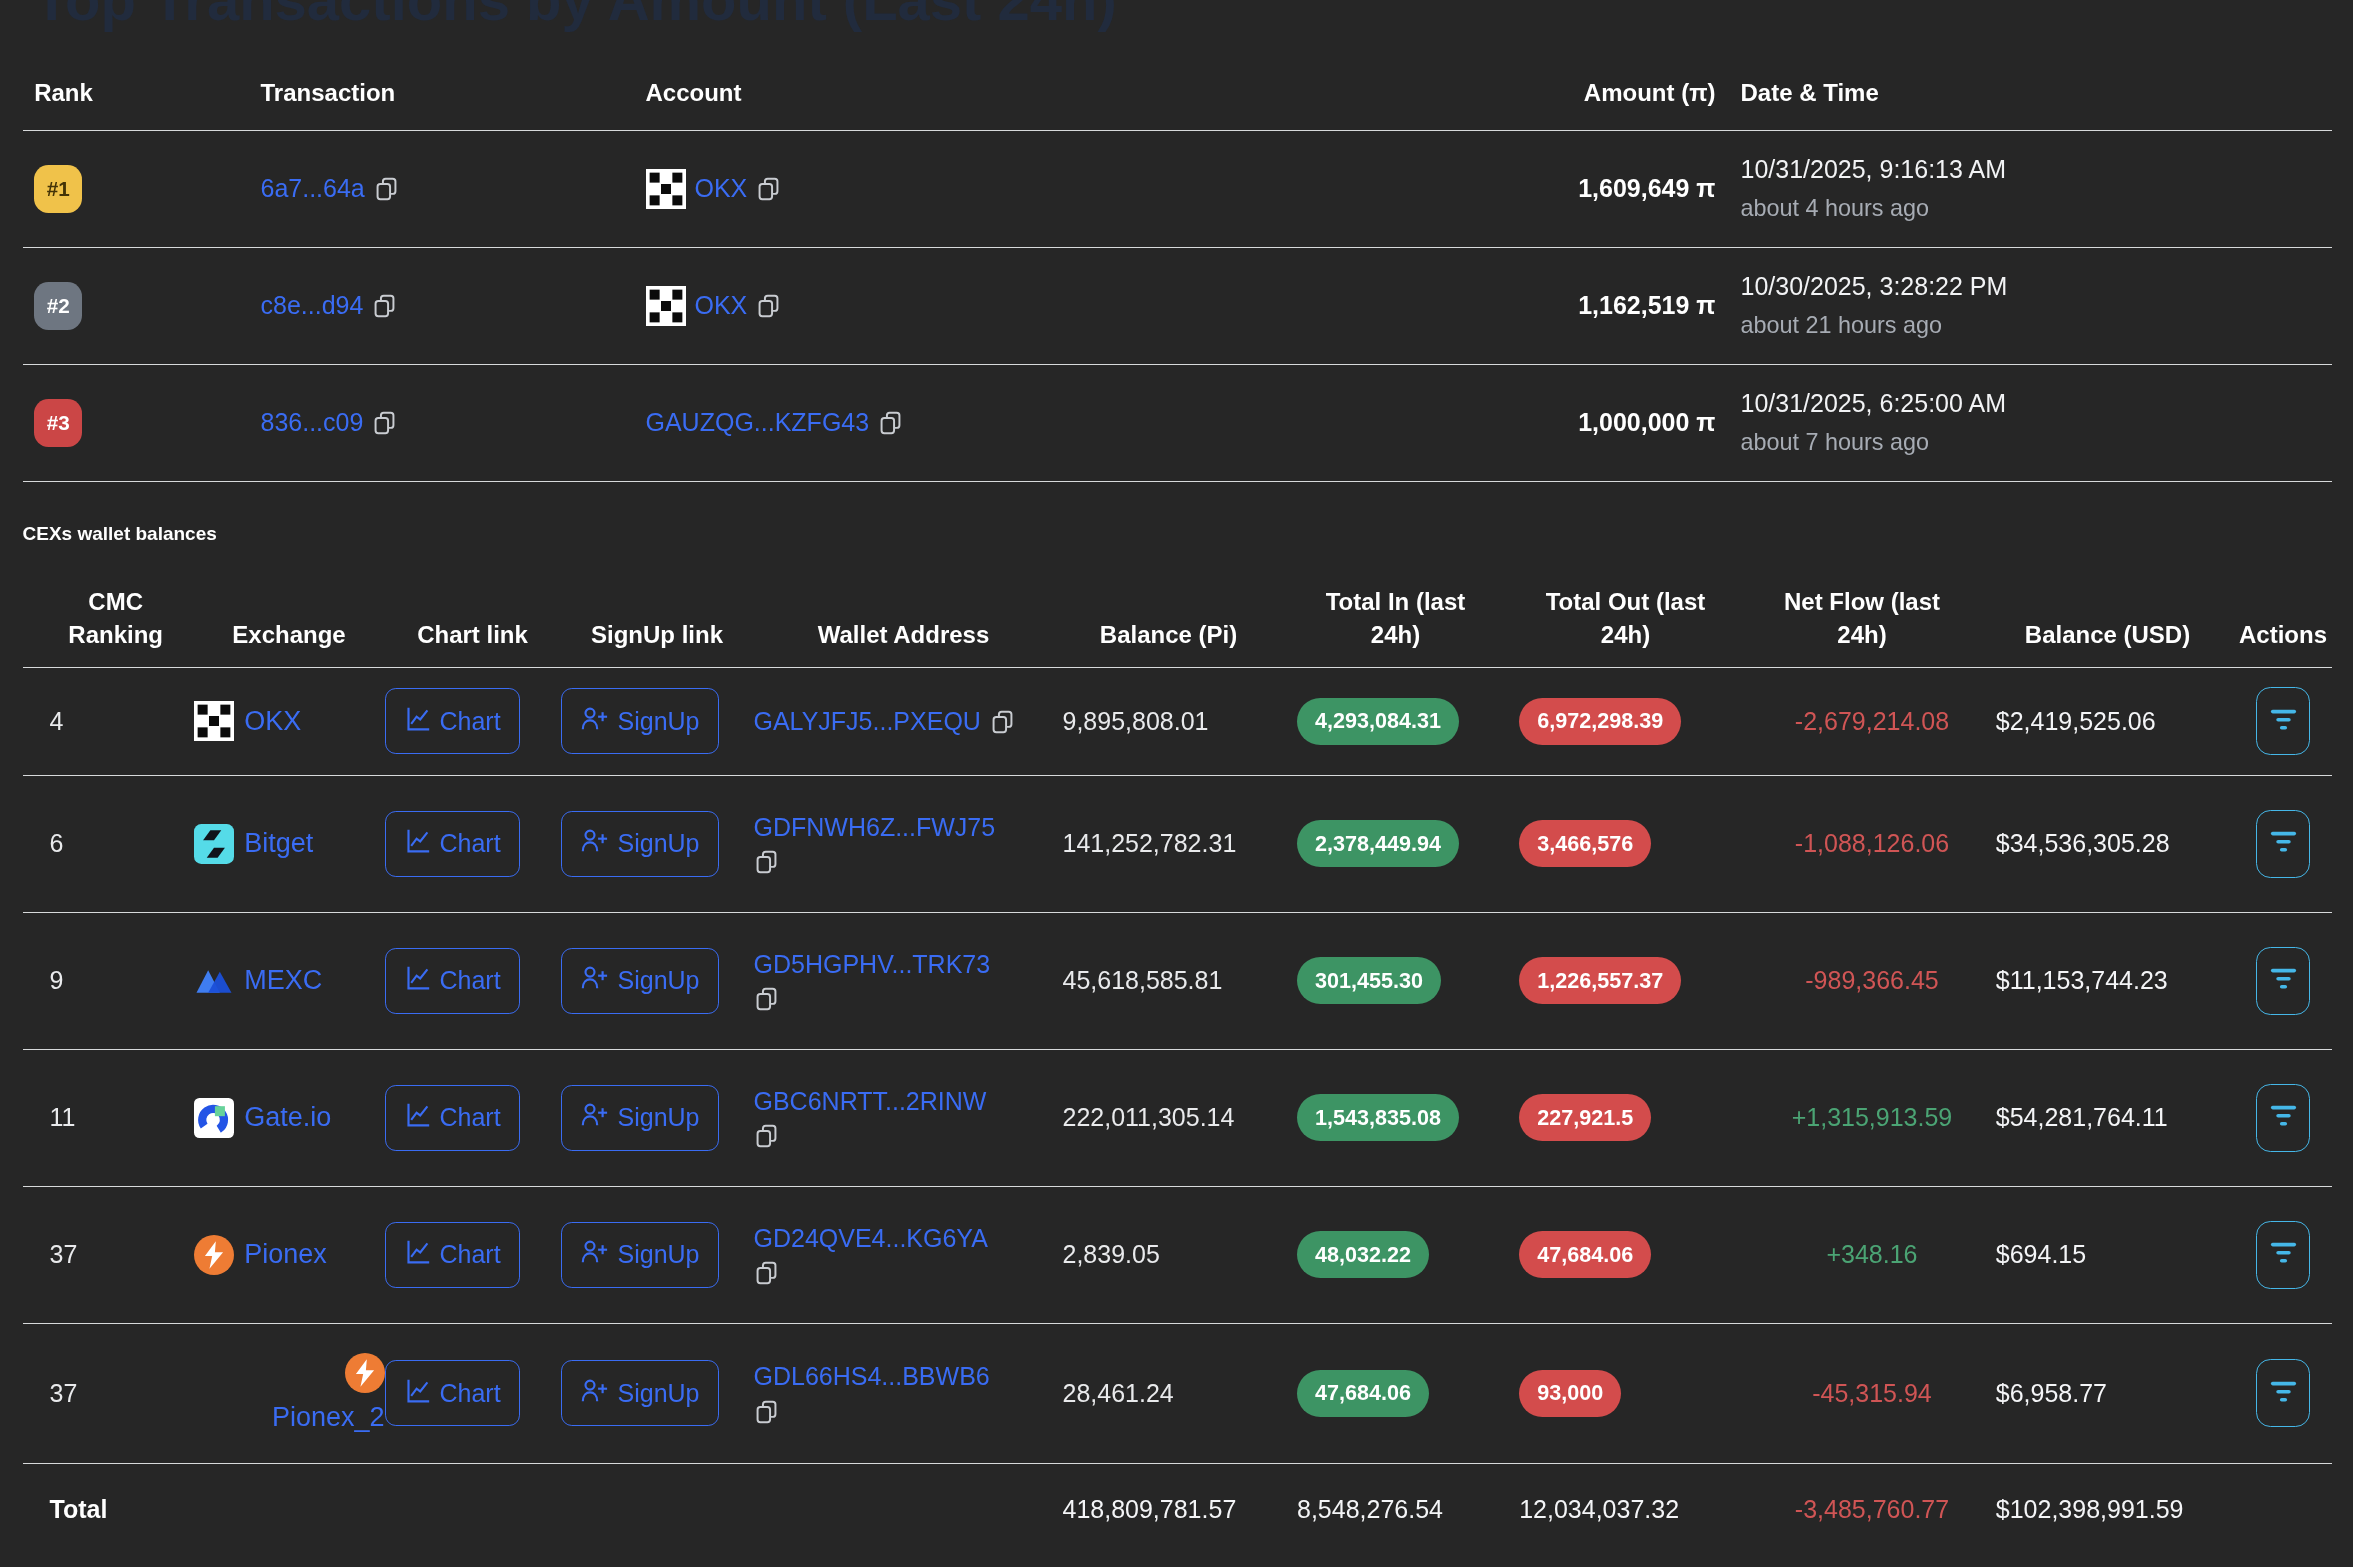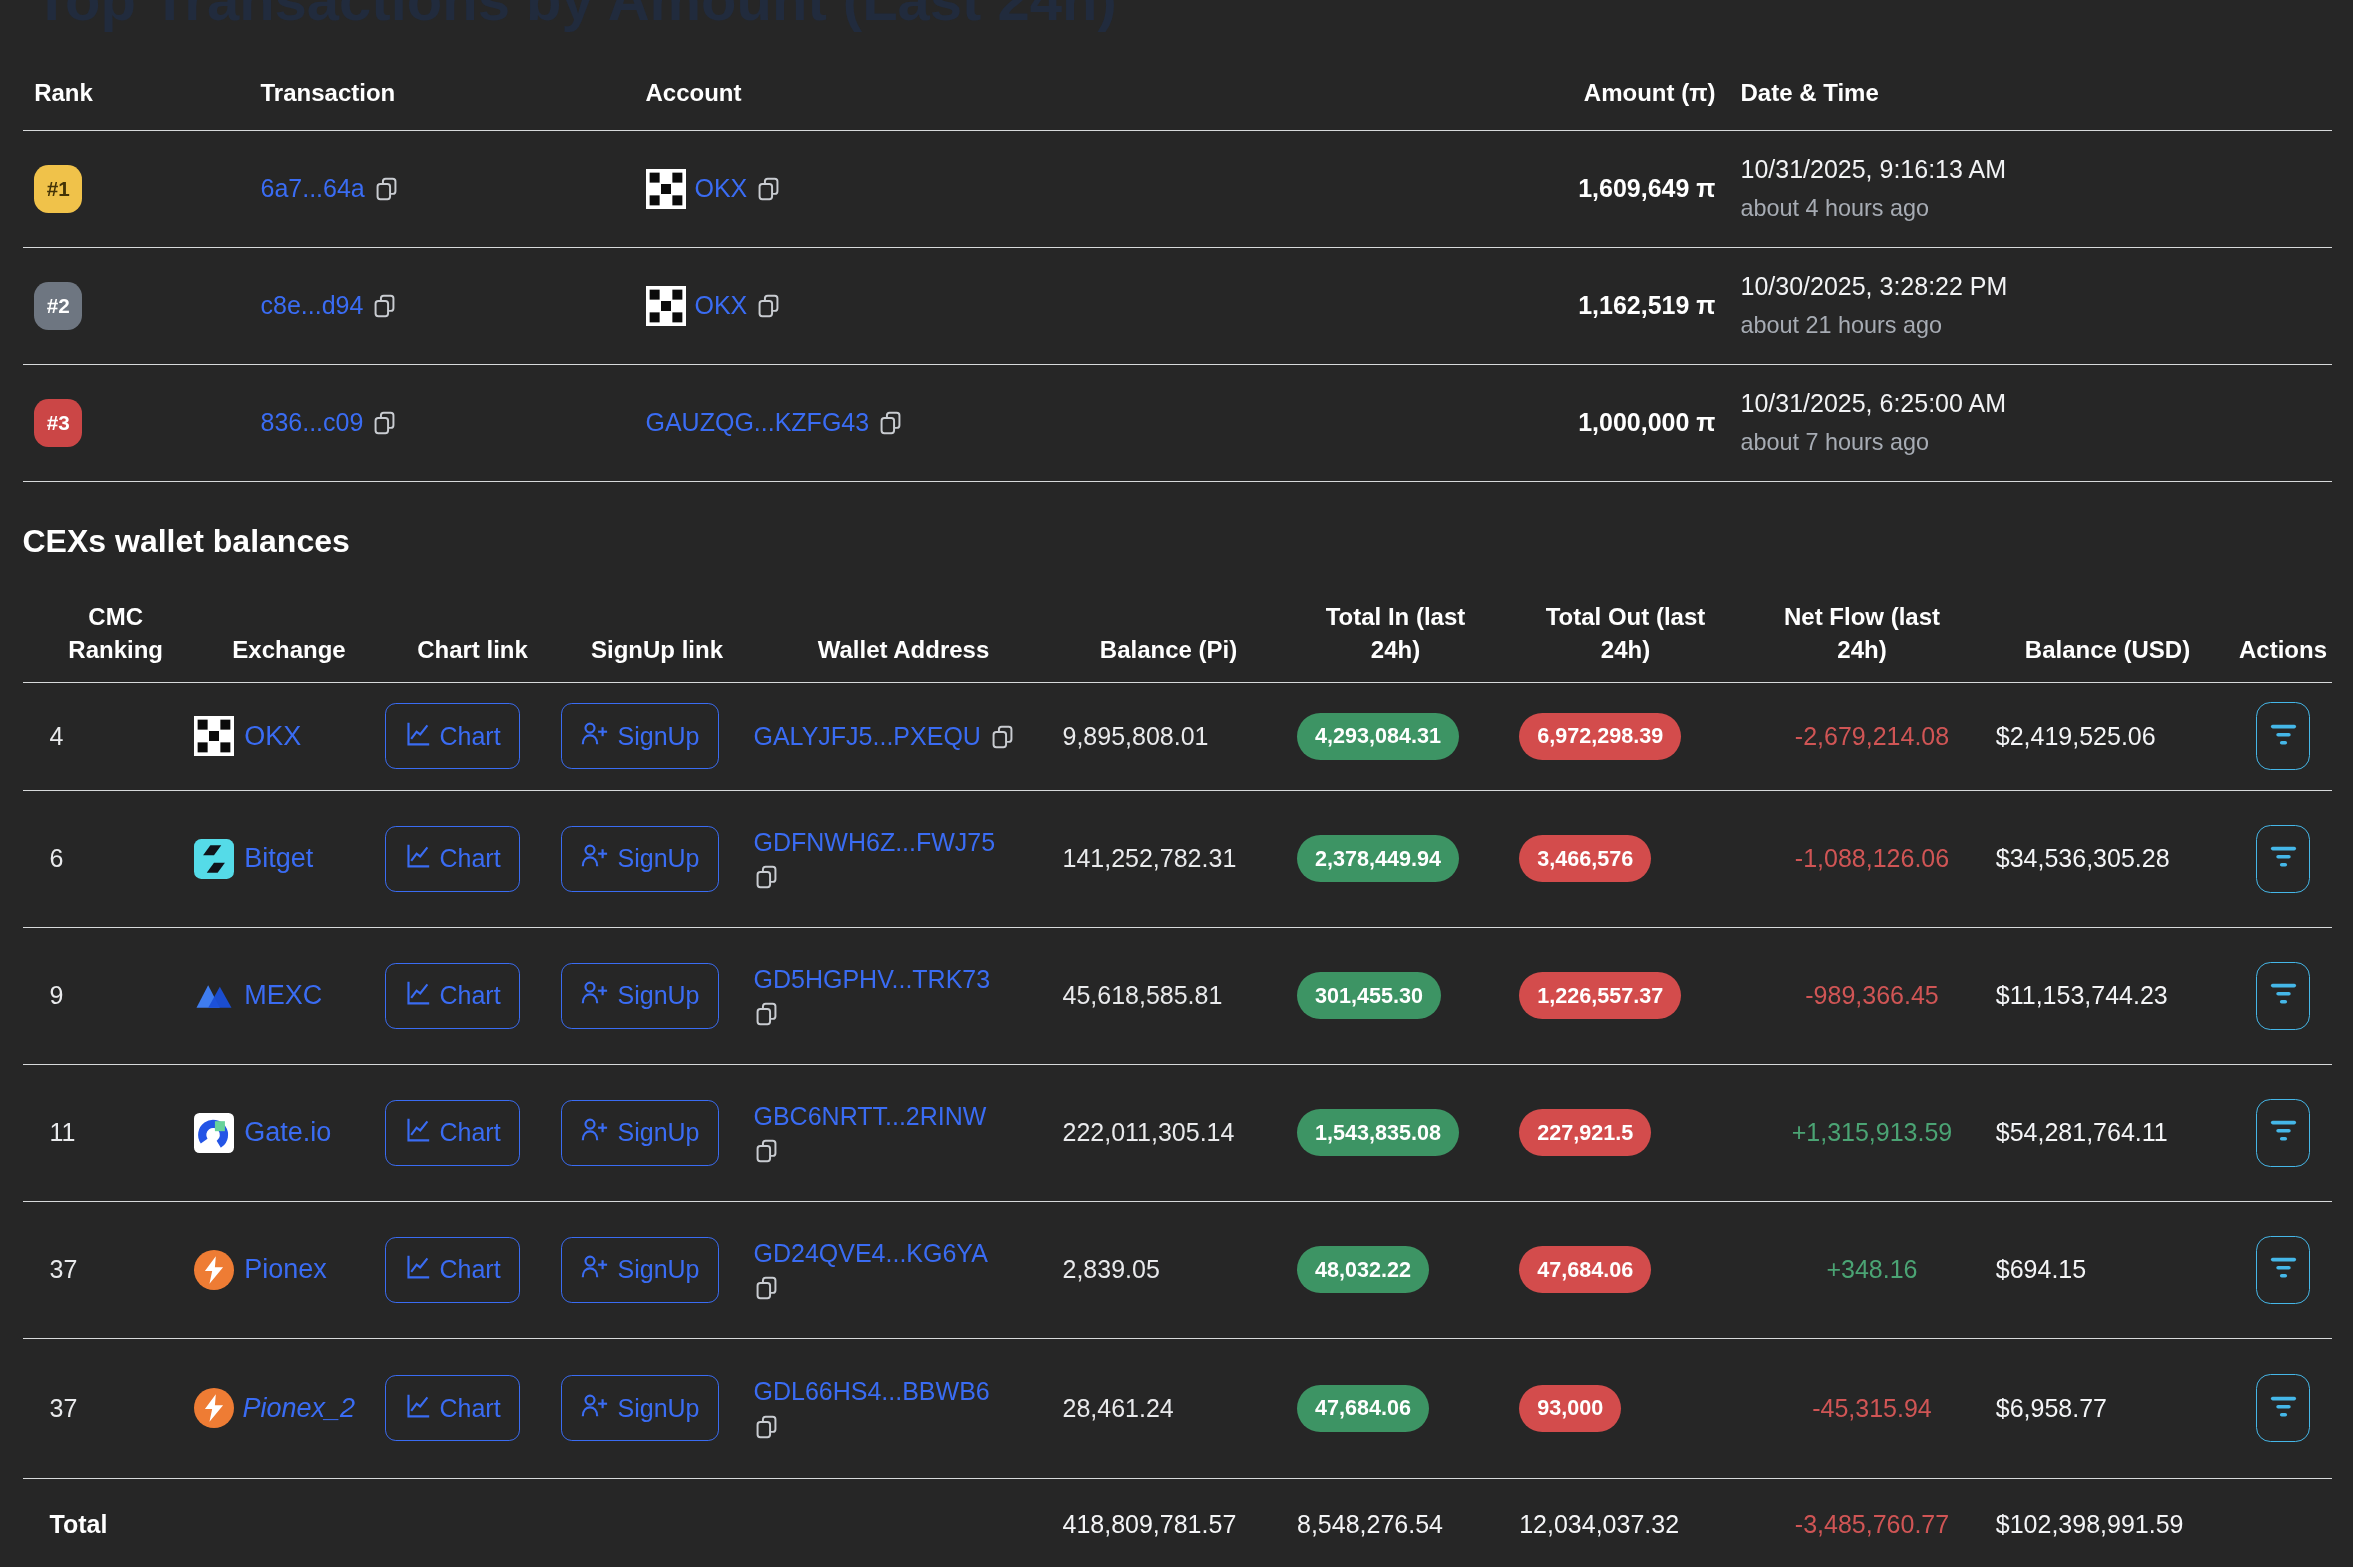--- a/index.html
+++ b/index.html
@@ -37,34 +37,34 @@
   .rank-amber{background:#f0c24a;color:#443307;}
   .rank-gray{background:#6e7681;color:#ffffff;}
   .rank-red{background:#cb4646;color:#ffffff;}
   .link{color:var(--blue);text-decoration:none;cursor:pointer;}
   .iconrow{display:flex;align-items:center;gap:9px;}
   .copy{display:inline-flex;align-items:center;color:#c9ccd1;}
   .amount-cell{text-align:right;font-weight:700;color:#ffffff;}
   .date-cell{padding-left:25px;display:flex;flex-direction:column;gap:11px;}
   .rel{color:var(--muted);font-size:23.4px;}
   
-  .cex-title{margin:41px 0 0 22.5px;font-size:32px;font-weight:700;color:#ffffff;}
+  .cex-title{margin:41px 0 0 22.5px;font-size:19px;font-weight:700;color:#ffffff;}
   .cex-grid{display:grid;
     grid-template-columns:171px 191px 176px 193px 300px 230px 224px 236px 237px 254px 1fr;}
   .cex-header{margin-top:40px;padding-bottom:16px;border-bottom:1.8px solid var(--line);
     align-items:end;font-size:24px;font-weight:700;line-height:33px;color:#ffffff;
     white-space:pre-line;text-align:center;}
   .cex-header .pad-first{padding-left:15.3px;}
   .cex-row{align-items:center;border-bottom:1.8px solid var(--line);font-size:25px;}
   .cex-row.short{height:108px;}
   .cex-row.tall{height:137px;}
   .cex-row.taller{height:140px;}
   .cmc{padding-left:27px;color:#e9eaec;}
   .exch-wrap{display:flex;align-items:center;gap:10.8px;}
-  .exch-wrap.below{flex-direction:row;align-items:center;gap:9px;font-style:italic;}
+  .exch-wrap.below{flex-direction:column;align-items:flex-end;gap:9px;}
   .exch-icon{display:inline-flex;width:40px;height:40px;}
   .exch-name{font-size:27px;}
   .btn{display:inline-flex;align-items:center;gap:9px;height:66px;padding:0 18px;
     background:transparent;border:1.8px solid var(--blue);border-radius:10.8px;
     color:var(--blue);font-size:25px;font-family:inherit;cursor:pointer;}
   .wallet{display:flex;flex-direction:column;gap:7.2px;align-items:flex-start;padding-right:18px;}
   .wallet .inline{display:flex;align-items:center;gap:9px;}
   .balpi{padding-left:9px;color:#e9eaec;}
   .pill{display:inline-flex;align-items:center;height:47px;padding:0 18px;border-radius:23.4px;
     font-size:21.6px;font-weight:700;color:#ffffff;}

